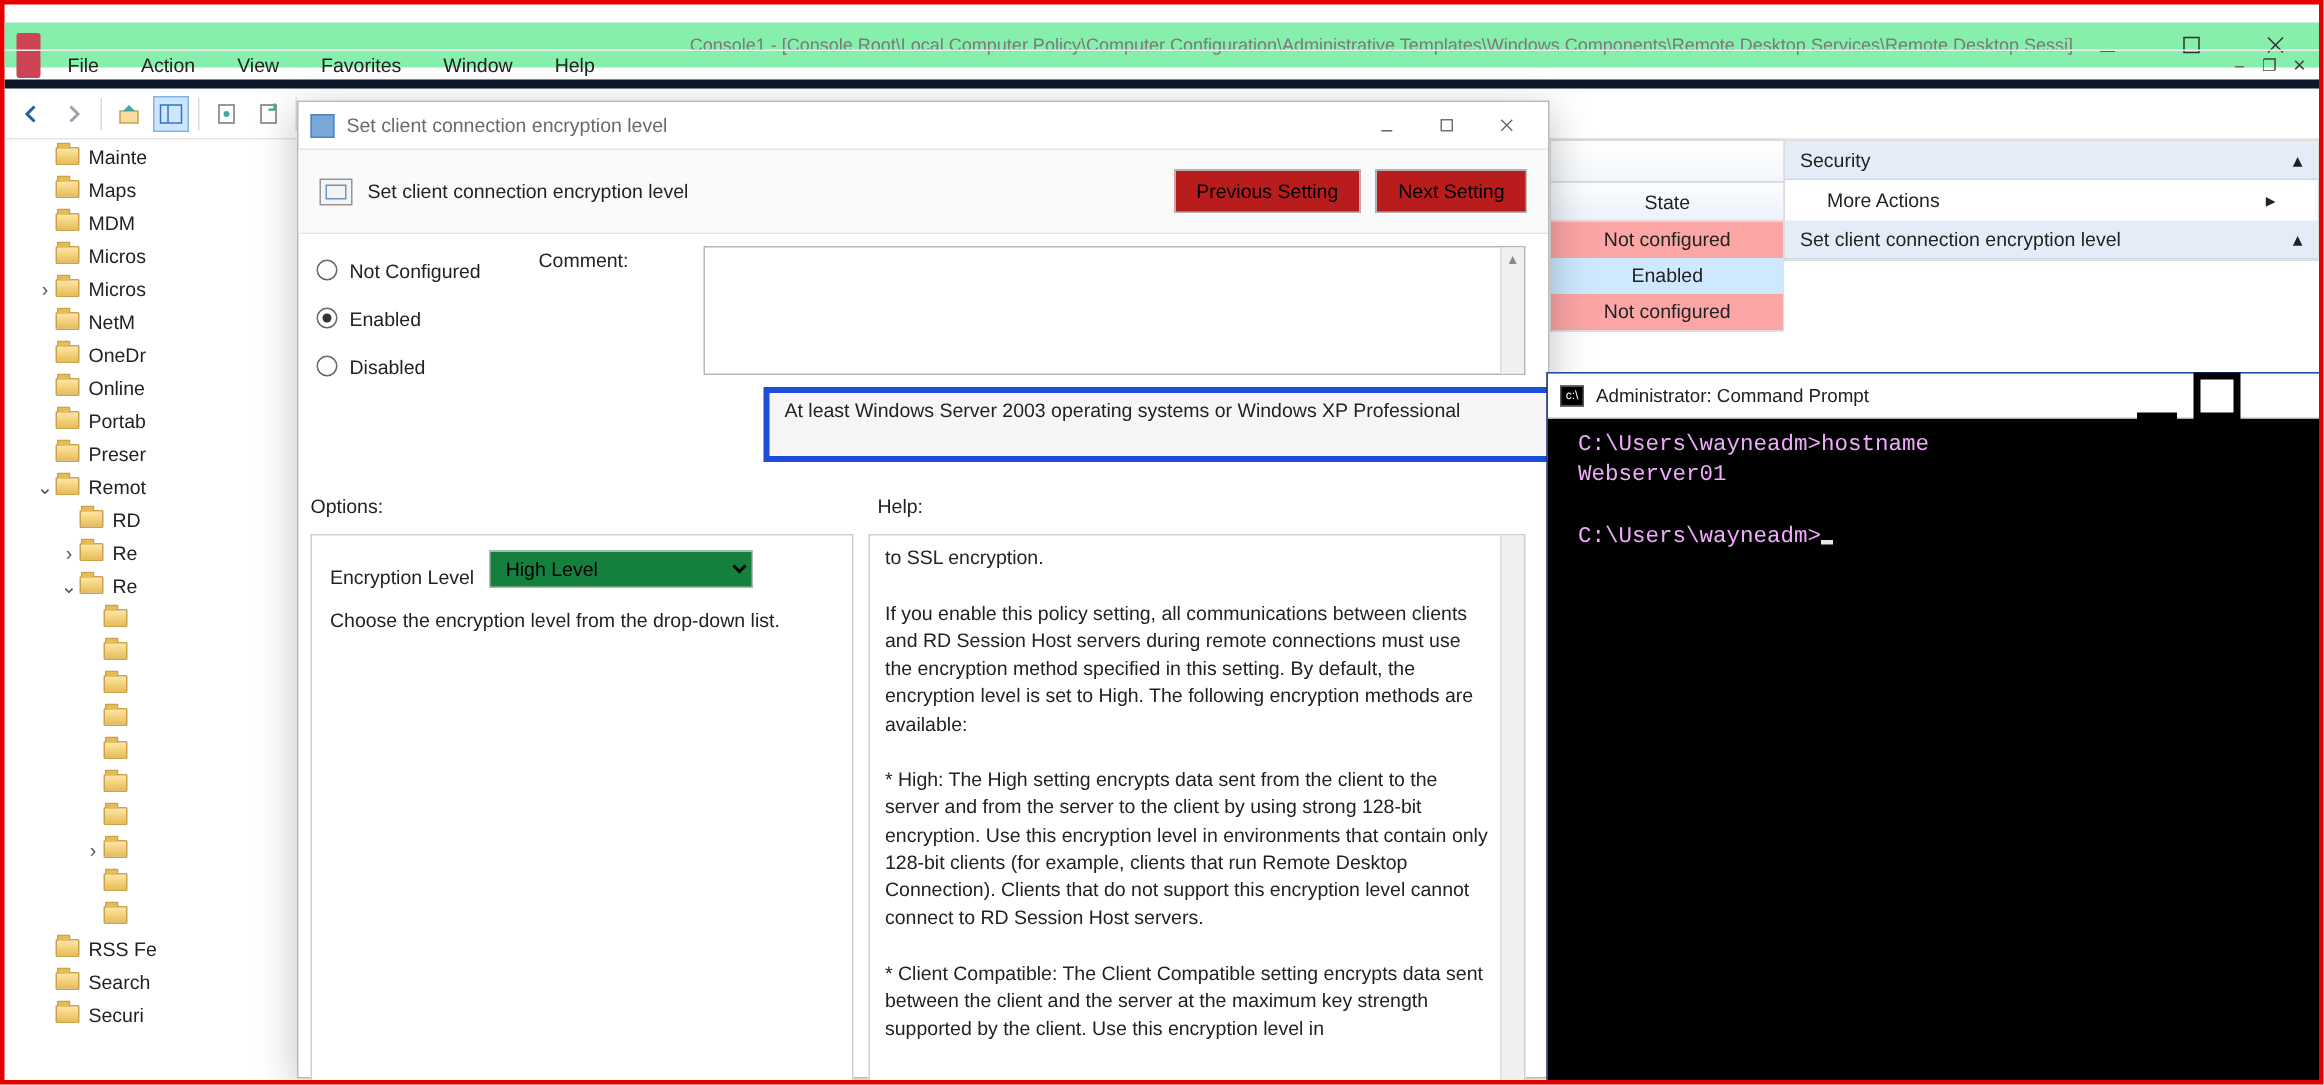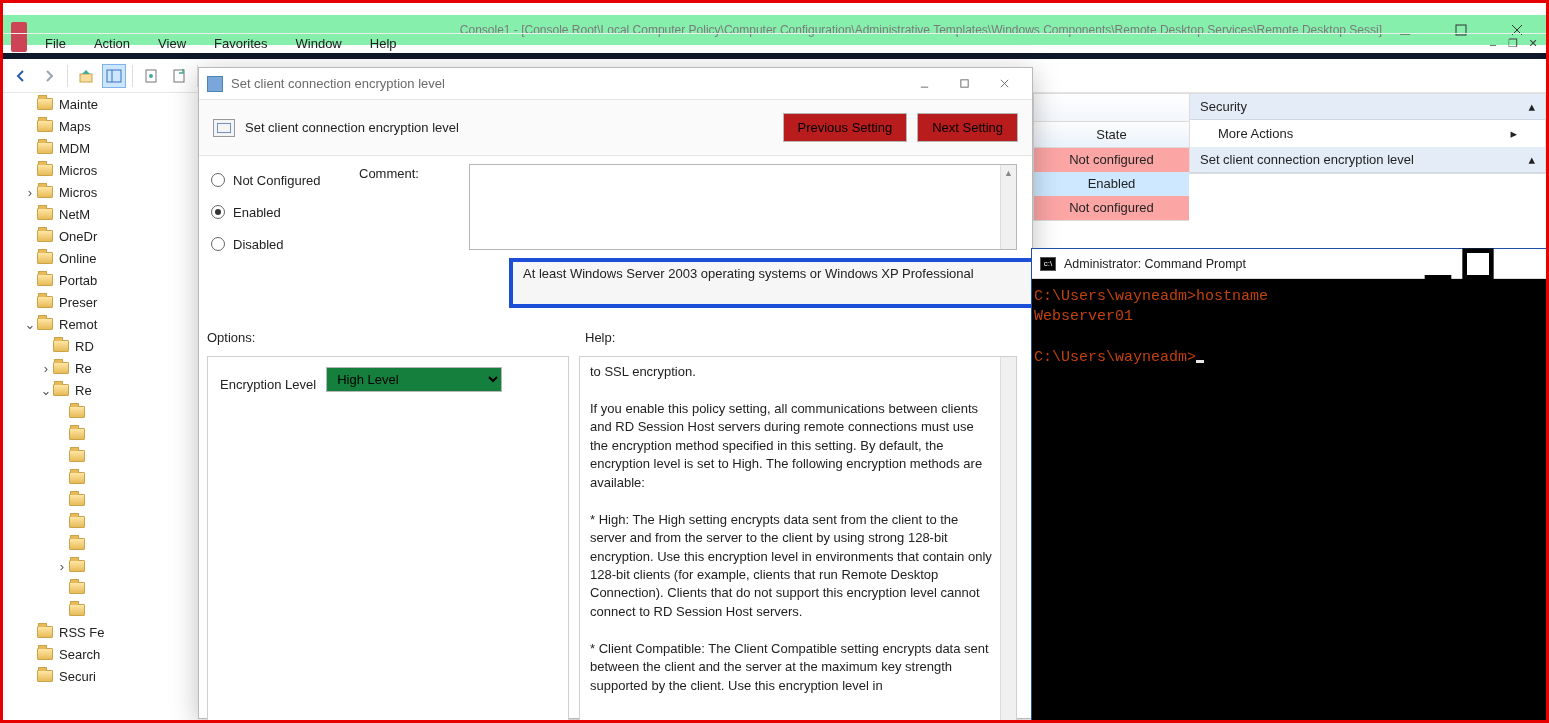--- a/index.html
+++ b/index.html
@@ -84,21 +84,21 @@
   .options-box select { font:inherit; padding:3px 6px; width:176px; border:1px solid #b7b7b7; background:#15803d; }
   .help-box { position:absolute; left:380px; top:200px; width:438px; height:444px; border:1px solid #cfcfcf; background:#fff; padding:6px 10px; overflow:hidden; line-height:1.42; }
   .help-box .vs { position:absolute; right:0; top:0; bottom:0; width:16px; background:#f0f0f0; border-left:1px solid #ddd; }
 
   
   .cmd { position:absolute; left:1028px; top:245px; width:516px; height:473px; border:1px solid #1e4fa6; background:#000; }
   .cmd-titlebar { height:30px; background:#fff; display:flex; align-items:center; padding:0 8px; border-bottom:1px solid #dcdcdc; }
   .cmd-titlebar .ci { width:16px; height:14px; background:#000; border:1px solid #555; margin-right:8px; display:flex; align-items:center; justify-content:center; color:#fff; font-size:8px; }
   .cmd-titlebar .t { flex:1; font-size:12.5px; }
   .cmd-titlebar .wb { width:40px; height:24px; display:flex; align-items:center; justify-content:center; }
-  .cmd-body { padding:8px 2px; color:#c2410c; font-family:Consolas,"Courier New",monospace; font-size:15px; white-space:pre; line-height:1.35; }
+  .cmd-body { padding:8px 20px; color:#f0abfc; font-family:Consolas,"Courier New",monospace; font-size:15px; white-space:pre; line-height:1.35; }
   .cursor { display:inline-block; width:8px; height:3px; background:#e8e8e8; vertical-align:baseline; margin-bottom:-2px; }
 </style>
 </head>
 <body>
 
 <div class="mmc-titlebar">
   <div class="app-icon"></div>
   <div class="title">Console1 - [Console Root\Local Computer Policy\Computer Configuration\Administrative Templates\Windows Components\Remote Desktop Services\Remote Desktop Sessi]</div>
   <div class="win-btns">
     <div class="win-btn">
@@ -401,20 +401,21 @@
     <div class="sect-labels">
       <div class="lab1">Options:</div>
       <div>Help:</div>
     </div>
 
     <div class="options-box">
       <div class="row1">
         <span>Encryption Level</span>
         <select><option>High Level</option></select>
       </div>
+      <div>Choose the encryption level from the drop-down list.</div>
     </div>
 
     <div class="help-box">
       <div id="help-text" style="white-space:pre-wrap; padding-right:14px;">to SSL encryption.
 
 If you enable this policy setting, all communications between clients and RD Session Host servers during remote connections must use the encryption method specified in this setting. By default, the encryption level is set to High. The following encryption methods are available:
 
 * High: The High setting encrypts data sent from the client to the server and from the server to the client by using strong 128-bit encryption. Use this encryption level in environments that contain only 128-bit clients (for example, clients that run Remote Desktop Connection). Clients that do not support this encryption level cannot connect to RD Session Host servers.
 
 * Client Compatible: The Client Compatible setting encrypts data sent between the client and the server at the maximum key strength supported by the client. Use this encryption level in</div>

